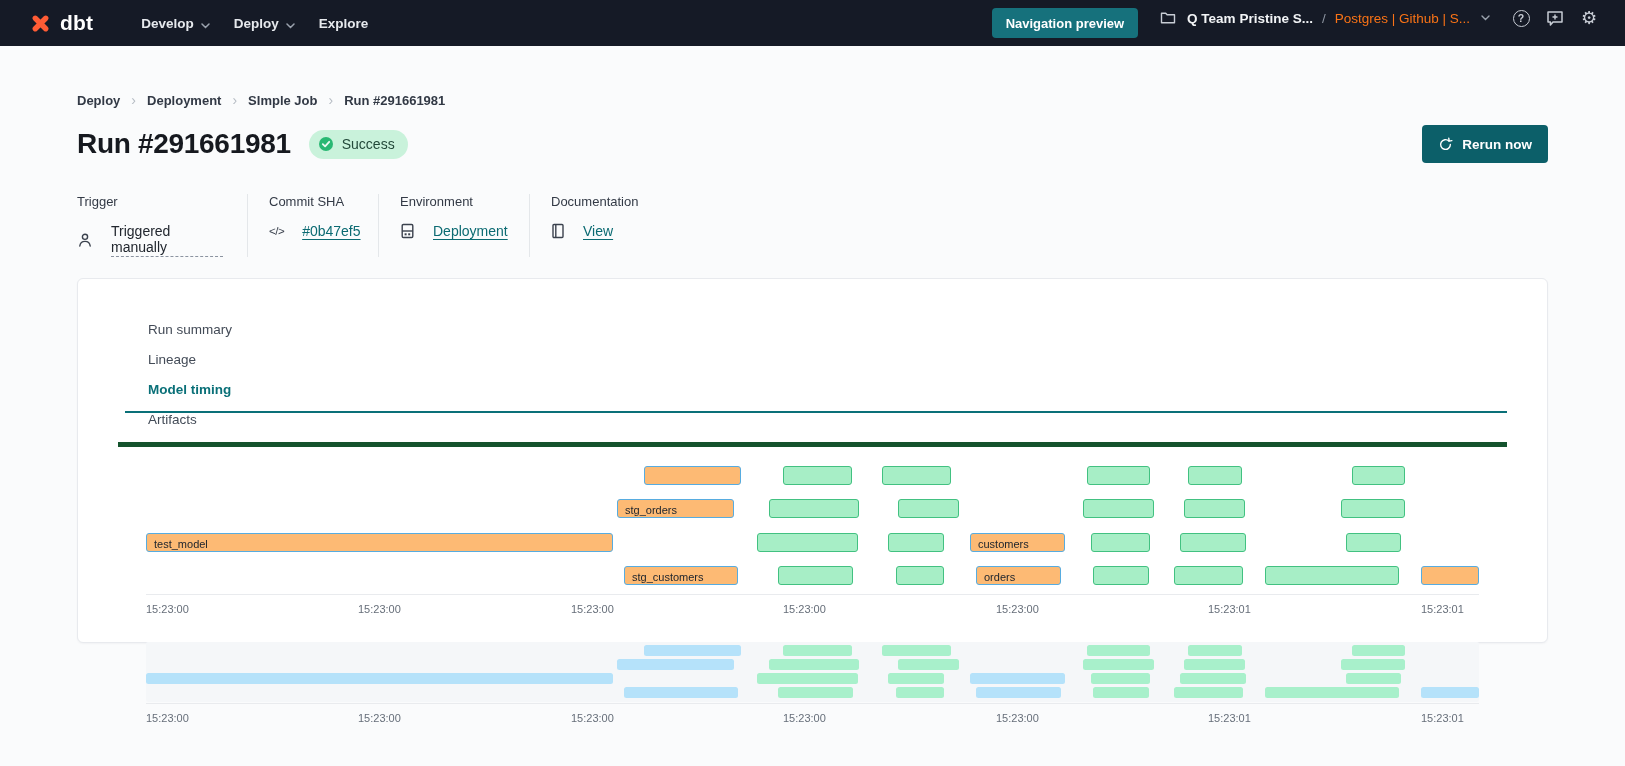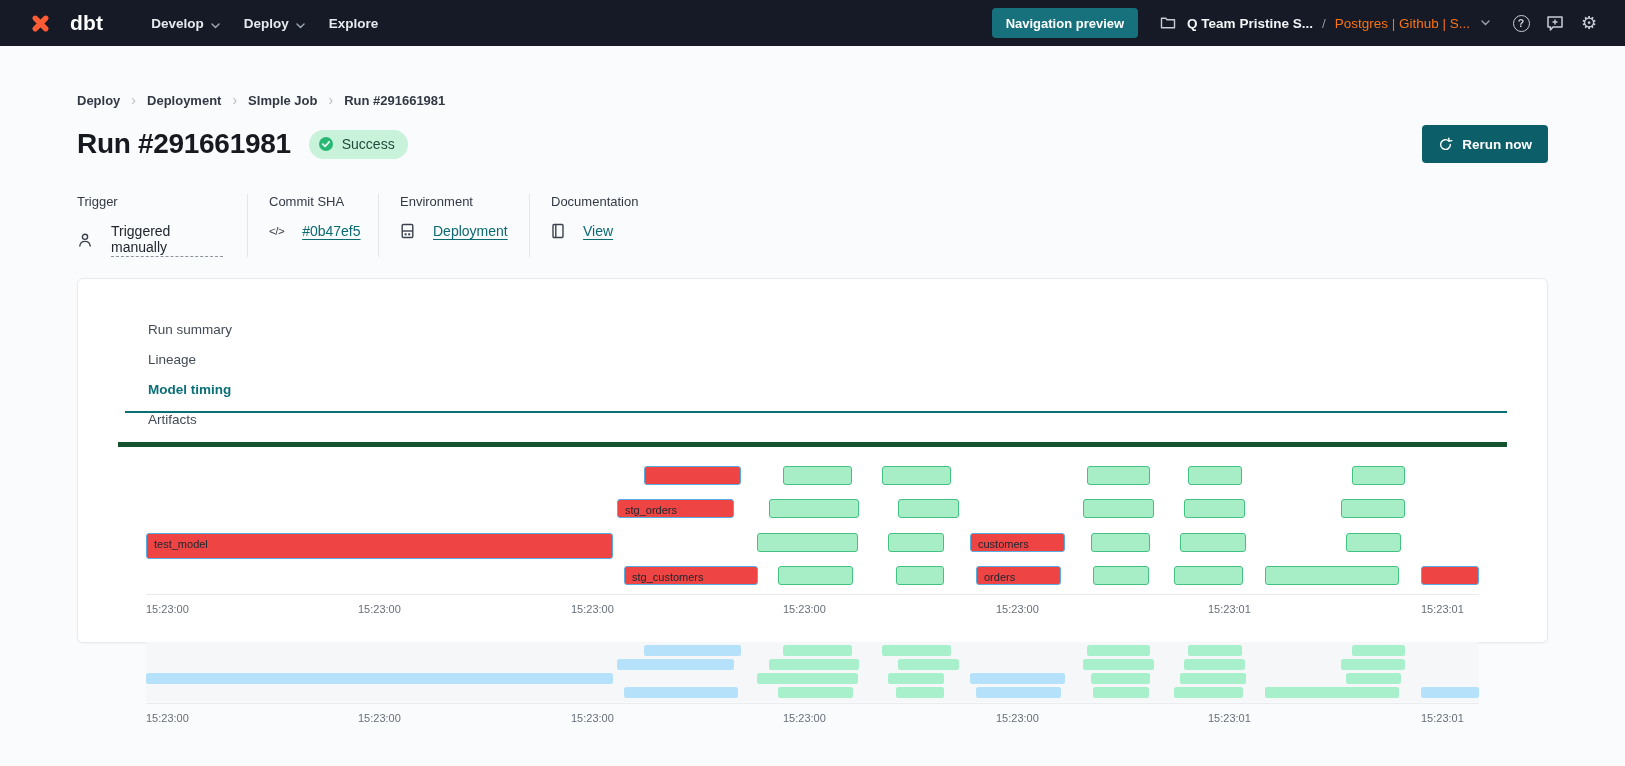--- a/index.html
+++ b/index.html
@@ -10,29 +10,29 @@
     color: #1f242e;
     overflow: hidden;
   }
 
   
   .nav {
     height: 46px; background: #151a26; display: flex; align-items: center;
     padding: 0 26px 0 28px; color: #e9ecef;
   }
   .nav-left { display: flex; align-items: center; gap: 0; }
-  .logo { display: flex; align-items: center; gap: 17px; margin-right: 36px; cursor: pointer; }
+  .logo { display: flex; align-items: center; gap: 7px; margin-right: 36px; cursor: pointer; }
   .logo-text { font-size: 21px; font-weight: 700; color: #ffffff; letter-spacing: .2px; }
   .nav-item {
     display: flex; align-items: center; gap: 7px; font-size: 13.5px; font-weight: 700;
     color: #e6e9ed; padding: 0 12px; height: 46px; cursor: pointer;
   }
   .nav-item:first-of-type { padding-left: 18px; }
   .nav-item .chev { margin-top: 2px; }
-  .nav-right { margin-left: auto; display: flex; align-items: center; gap: 14px; }
+  .nav-right { margin-left: auto; display: flex; align-items: flex-start; gap: 14px; }
   .preview-btn {
     background: #16717c; color: #fff; border: none; border-radius: 4px;
     font-family: inherit; font-size: 13px; font-weight: 700; height: 30px; padding: 0 14px;
     cursor: pointer; margin-right: 6px;
   }
   .acct-group { display: flex; align-items: center; gap: 9px; cursor: pointer; }
   .acct-name { font-size: 13.5px; font-weight: 700; color: #f2f4f6; white-space: nowrap; }
   .acct-slash { color: #8d95a1; font-size: 13.5px; }
   .proj-name { font-size: 13.5px; font-weight: 400; color: #f97316; white-space: nowrap; }
   .nav-icon { display: inline-flex; align-items: center; justify-content: center; width: 20px; height: 20px; cursor: pointer; }
@@ -88,21 +88,21 @@
   .tab {
     font-size: 13.5px; color: #434b57; padding: 0 23px 14px 23px; cursor: pointer; white-space: nowrap;
     border-bottom: 2px solid transparent; margin-bottom: -1px;
   }
   .tab.active { color: #0a7078; font-weight: 700; border-bottom-color: #0a7078; }
 
   .gantt-wrap { position: relative; margin-left: 68px; width: 1333px; height: 120px; margin-top: 19px; }
   .gbar {
     position: absolute; border-radius: 3px; overflow: hidden; white-space: nowrap; cursor: pointer;
   }
-  .gbar.blue  { background: #ef4444; border: 1px solid #57ace0; }
+  .gbar.blue  { background: #fdba74; border: 1px solid #57ace0; }
   .gbar.green { background: #a7eec6; border: 1px solid #42c181; }
   .gbar-label { font-size: 11px; color: #20262e; padding-left: 7px; line-height: 17px; display: inline-block; }
   .gbar.mini { border: none; border-radius: 2.5px; cursor: default; }
   .gbar.mini.blue  { background: #b5e2fa; }
   .gbar.mini.green { background: #a8f0cb; }
 
   .axis { position: relative; margin-left: 68px; width: 1333px; border-top: 1px solid #e9ebee; height: 27px; }
   .axis.main-axis { margin-top: 8px; }
   .axis .tick { position: absolute; top: 8px; font-size: 11px; color: #666e79; white-space: nowrap; }
 
@@ -276,28 +276,28 @@
         <div class="gbar green" style="left: 736px; width: 69px; top: 0px; height: 19px;"></div>
         <div class="gbar green" style="left: 941px; width: 63px; top: 0px; height: 19px;"></div>
         <div class="gbar green" style="left: 1042px; width: 54px; top: 0px; height: 19px;"></div>
         <div class="gbar green" style="left: 1206px; width: 53px; top: 0px; height: 19px;"></div>
         <div class="gbar blue" style="left: 471px; width: 117px; top: 33px; height: 19px;"><span class="gbar-label">stg_orders</span></div>
         <div class="gbar green" style="left: 623px; width: 90px; top: 33px; height: 19px;"></div>
         <div class="gbar green" style="left: 752px; width: 61px; top: 33px; height: 19px;"></div>
         <div class="gbar green" style="left: 937px; width: 71px; top: 33px; height: 19px;"></div>
         <div class="gbar green" style="left: 1038px; width: 61px; top: 33px; height: 19px;"></div>
         <div class="gbar green" style="left: 1195px; width: 64px; top: 33px; height: 19px;"></div>
-        <div class="gbar blue" style="left: 0px; width: 467px; top: 67px; height: 26px;"><span class="gbar-label">test_model</span></div>
+        <div class="gbar blue" style="left: 0px; width: 467px; top: 67px; height: 19px;"><span class="gbar-label">test_model</span></div>
         <div class="gbar green" style="left: 611px; width: 101px; top: 67px; height: 19px;"></div>
         <div class="gbar green" style="left: 742px; width: 56px; top: 67px; height: 19px;"></div>
         <div class="gbar blue" style="left: 824px; width: 95px; top: 67px; height: 19px;"><span class="gbar-label">customers</span></div>
         <div class="gbar green" style="left: 945px; width: 59px; top: 67px; height: 19px;"></div>
         <div class="gbar green" style="left: 1034px; width: 66px; top: 67px; height: 19px;"></div>
         <div class="gbar green" style="left: 1200px; width: 55px; top: 67px; height: 19px;"></div>
-        <div class="gbar blue" style="left: 478px; width: 134px; top: 100px; height: 19px;"><span class="gbar-label">stg_customers</span></div>
+        <div class="gbar blue" style="left: 478px; width: 114px; top: 100px; height: 19px;"><span class="gbar-label">stg_customers</span></div>
         <div class="gbar green" style="left: 632px; width: 75px; top: 100px; height: 19px;"></div>
         <div class="gbar green" style="left: 750px; width: 48px; top: 100px; height: 19px;"></div>
         <div class="gbar blue" style="left: 830px; width: 85px; top: 100px; height: 19px;"><span class="gbar-label">orders</span></div>
         <div class="gbar green" style="left: 947px; width: 56px; top: 100px; height: 19px;"></div>
         <div class="gbar green" style="left: 1028px; width: 69px; top: 100px; height: 19px;"></div>
         <div class="gbar green" style="left: 1119px; width: 134px; top: 100px; height: 19px;"></div>
         <div class="gbar blue" style="left: 1275px; width: 58px; top: 100px; height: 19px;"></div>
       </div>
     <div class="axis main-axis">
         <span class="tick" style="left: 0px;">15:23:00</span>

